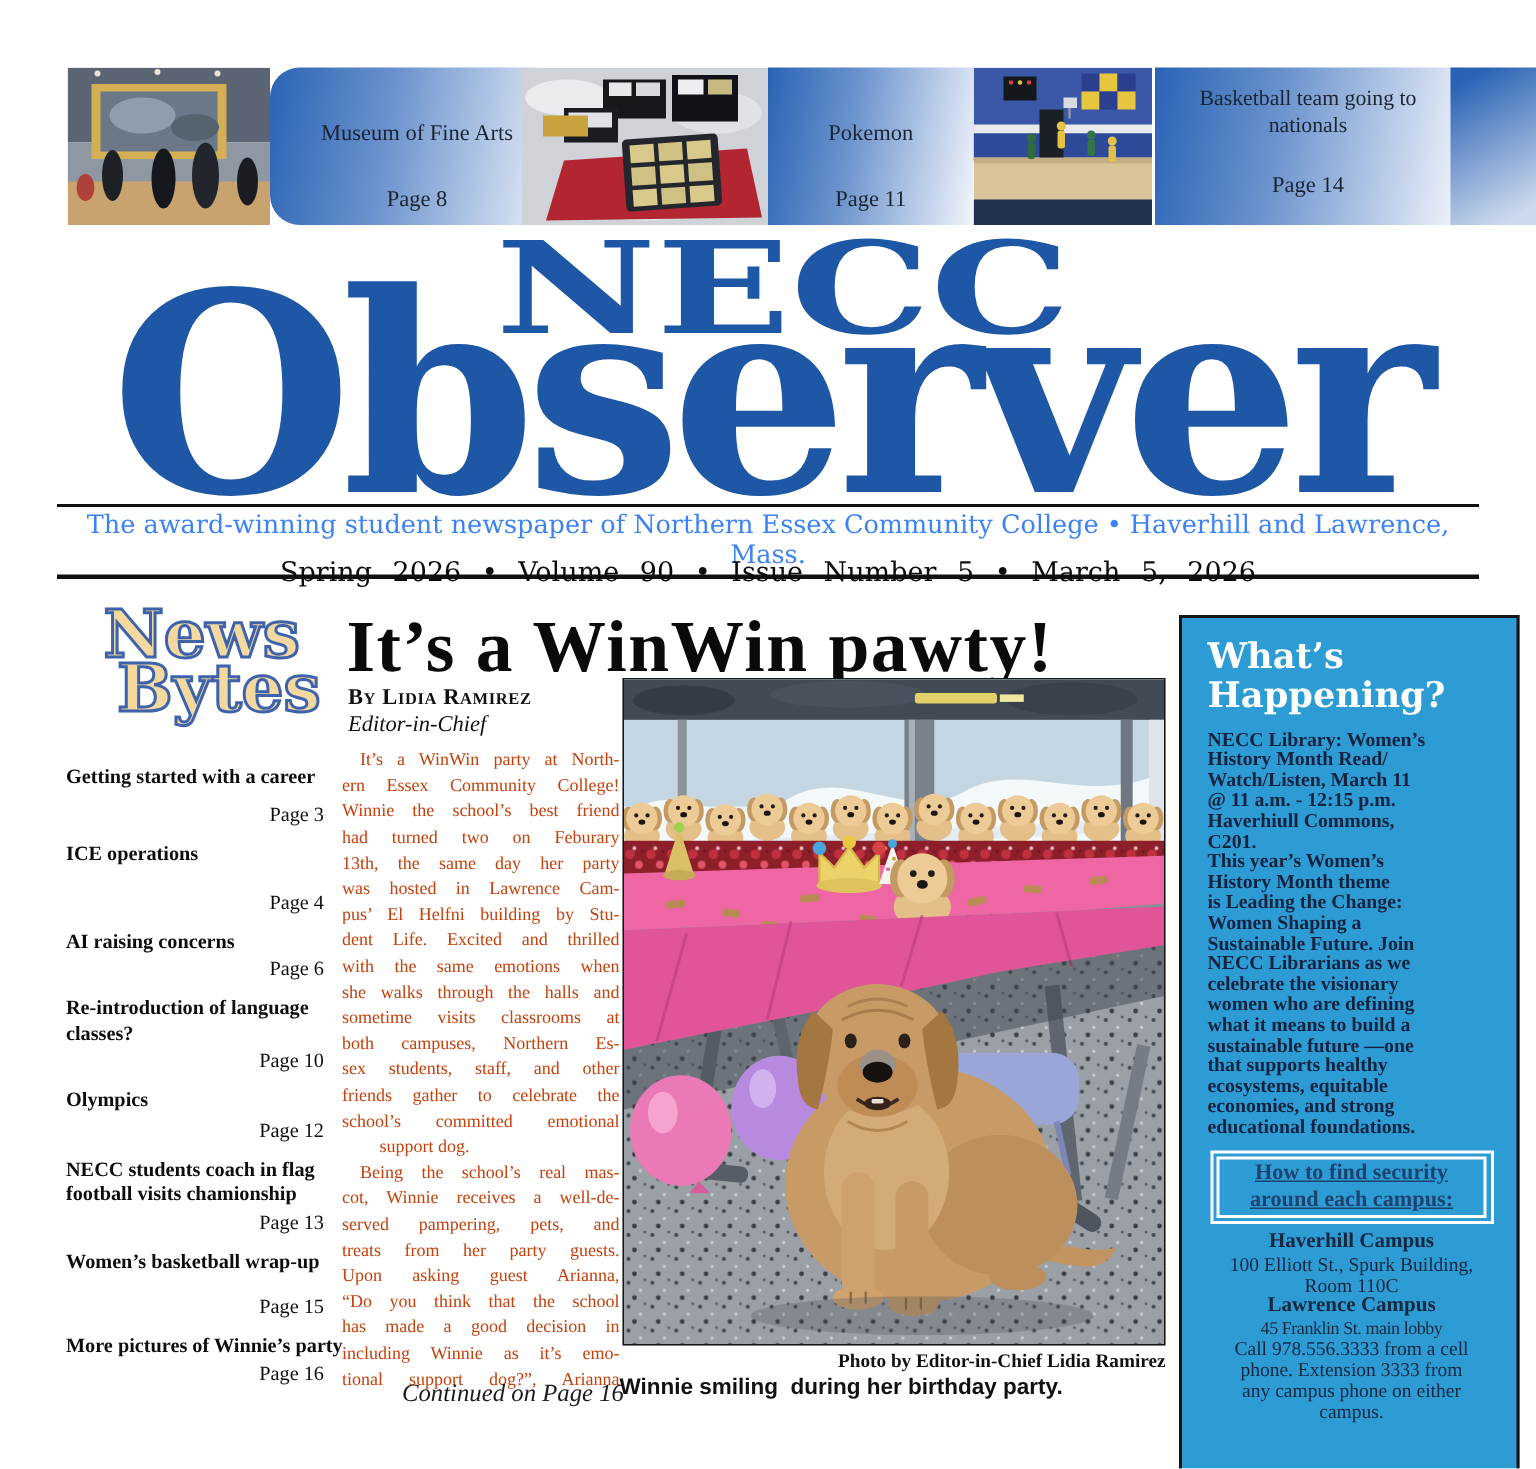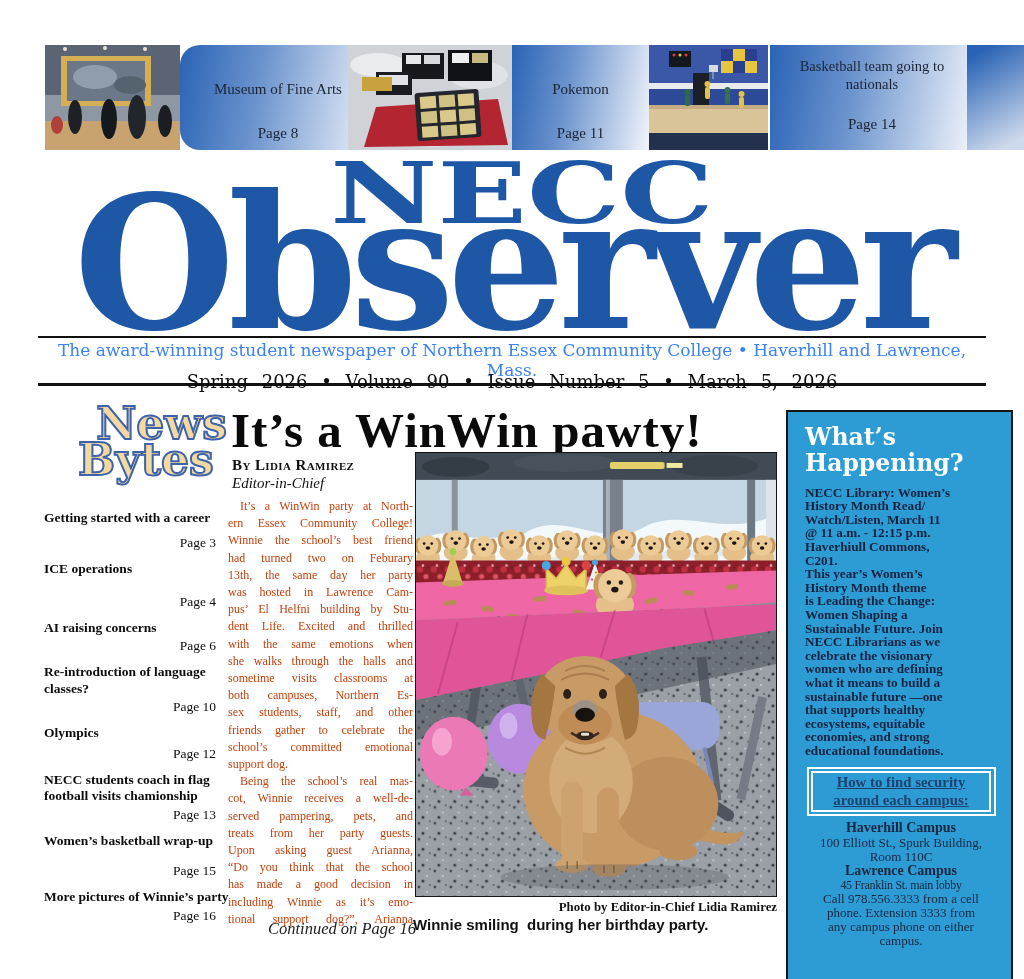--- a/index.html
+++ b/index.html
@@ -32,41 +32,41 @@
   .tagline-wrap{position:absolute;left:38px;right:38px;top:336px;
       border-top:2.5px solid #111;border-bottom:3.5px solid #111;padding:2px 0 3px;
       text-align:center;font-family:"DejaVu Serif",serif;font-size:17px;color:#3b82f6;}
   .dateline{position:absolute;left:38px;right:38px;top:371px;text-align:center;
       font-family:"DejaVu Serif",serif;font-size:18px;word-spacing:8px;color:#0d0d0d;}
 
   
   .newsbytes{position:absolute;left:42px;top:404px;width:185px;
       font-family:"DejaVu Serif",serif;font-weight:700;font-size:44px;line-height:0.92;
       color:#f3d8a0;-webkit-text-stroke:2px #3e63ab;text-stroke:2px #3e63ab;}
-  .nb-l1{display:block;margin-left:27px;text-align:right;}
+  .nb-l1{display:block;margin-left:27px;}
   .nb-l2{display:block;margin-left:36px;margin-top:-4px;}
   .sidebar{position:absolute;left:44px;top:510px;width:186px;font-size:13.5px;color:#0d0d0d;}
   .sb-item{margin-bottom:10px;}
   .sb-title{font-weight:bold;line-height:1.22;}
   .sb-page{text-align:right;padding-right:14px;margin-top:2px;}
   .sb-item:nth-child(1) .sb-page{margin-top:9px;}
   .sb-item:nth-child(2) .sb-page{margin-top:16px;}
   .sb-item:nth-child(5) .sb-page{margin-top:4px;}
   .sb-item:nth-child(7) .sb-page{margin-top:14px;}
 
   
   .headline{position:absolute;left:231px;top:402px;width:552px;white-space:nowrap;
       font-weight:bold;font-size:49px;letter-spacing:1px;color:#0a0a0a;}
   .byline{position:absolute;left:232px;top:457px;font-size:15px;font-weight:bold;
       font-variant:small-caps;letter-spacing:.4px;}
   .byline-role{position:absolute;left:232px;top:475px;font-style:italic;font-size:15px;}
   .article-body{position:absolute;left:228px;top:498px;width:185px;
       font-size:12px;line-height:17.2px;color:#c2410c;}
   .p-lines{white-space:pre-line;text-align:justify;text-align-last:justify;}
-  .p-last{text-align:left;}
+  .p-last{text-align:left;margin-left:25px;}
   .continued{position:absolute;left:250px;top:919px;width:166px;text-align:right;
       font-style:italic;font-size:16.5px;color:#1c1c1c;}
 
   
   .photo{position:absolute;left:415px;top:452px;width:362px;height:445px;
       border:1.5px solid #141414;box-sizing:border-box;background:#cfd9e0;}
   .photo svg{display:block;width:100%;height:100%;}
   .credit{position:absolute;left:415px;top:900px;width:362px;text-align:right;
       font-weight:bold;font-size:12.8px;color:#111;}
   .caption{position:absolute;left:413px;top:916px;font-family:"Liberation Sans",sans-serif;

